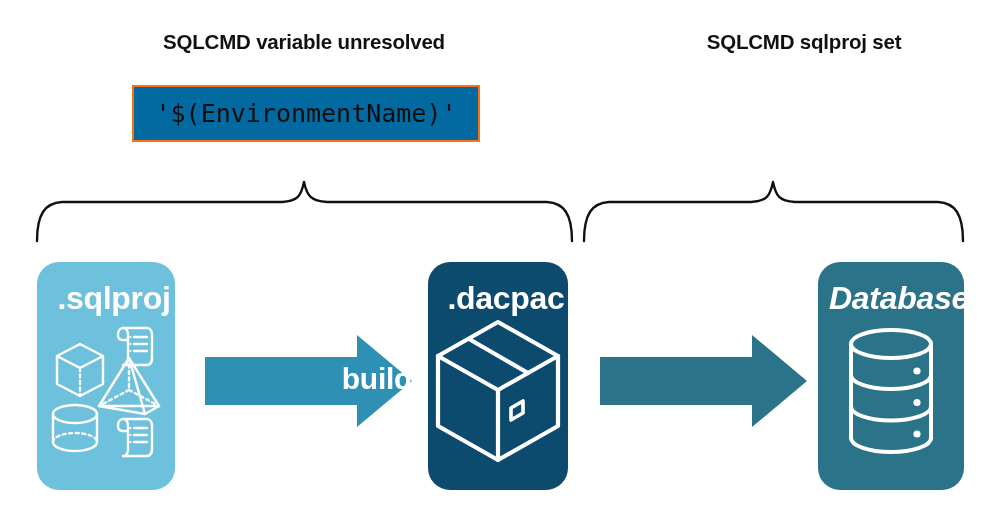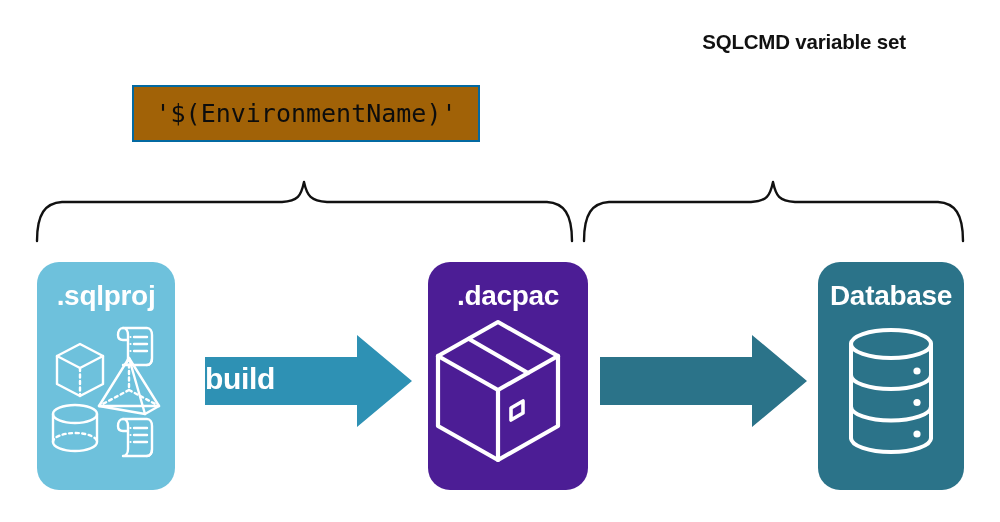--- a/index.html
+++ b/index.html
@@ -34,22 +34,22 @@
     white-space: nowrap;
     text-align: center;
   }
   #title-left  { left: 0;   top: 30px; width: 608px; }
   #title-right { left: 608px; top: 30px; width: 392px; }
 
   
   .code-box {
     position: absolute;
     box-sizing: border-box;
-    background: #a16207;
-    border: 2px solid #0369a1;
+    background: #0369a1;
+    border: 2px solid #f97316;
     display: flex;
     align-items: center;
     justify-content: center;
     font-family: "DejaVu Sans Mono", "Liberation Mono", monospace;
     font-size: 25px;
     color: #0d0d0d;
     letter-spacing: 0px;
   }
   #code-left {
     left: 132px; top: 85px;
@@ -69,62 +69,63 @@
   }
 
   
   .card {
     position: absolute;
     box-sizing: border-box;
     border-radius: 22px;
   }
   .card-label {
     position: absolute;
-    left: 0;
+    left: 8px;
     top: 18px;
     width: 100%;
     text-align: center;
     font-family: "Liberation Sans", sans-serif;
     font-weight: bold;
-    font-size: 28px;
+    font-size: 32px;
     color: #ffffff;
     letter-spacing: -0.3px;
   }
   .card-art {
     position: absolute;
     left: 0;
     top: 52px;
     width: 100%;
   }
 
   #card-sqlproj {
     left: 37px; top: 262px;
     width: 138px; height: 228px;
     background: #6EC1DC;
   }
   #card-dacpac {
     left: 428px; top: 262px;
-    width: 160px; height: 228px;
-    background: #4c1d95;
+    width: 140px; height: 228px;
+    background: #0c4a6e;
   }
   #card-database {
     left: 818px; top: 262px;
     width: 146px; height: 228px;
     background: #2B7389;
+    font-style: italic;
   }
 
   
   .arrow {
     position: absolute;
   }
   .arrow-text {
     position: absolute;
     left: 0;
     width: 100%;
-    text-align: left;
+    text-align: right;
     font-family: "Liberation Sans", sans-serif;
     font-weight: bold;
     font-size: 30px;
     color: #ffffff;
     letter-spacing: -0.3px;
     pointer-events: none;
   }
   #arrow-build {
     left: 205px; top: 335px;
     width: 207px; height: 92px;
@@ -134,22 +135,23 @@
     left: 600px; top: 335px;
     width: 207px; height: 92px;
   }
   #arrow-deploy .arrow-text { top: 27px; padding-right: 44px; }
 </style>
 </head>
 <body>
 
 <div id="stage">
 
-
-  <div class="section-title" id="title-right">SQLCMD variable set</div>
+  <div class="section-title" id="title-left">SQLCMD variable unresolved</div>
+
+  <div class="section-title" id="title-right">SQLCMD sqlproj set</div>
 
   <div class="code-box" id="code-left">'$(EnvironmentName)'</div>
 
 
   <svg id="braces" viewBox="0 0 1000 522">
 
     <path d="M 37,241
              C 37,214 45,203 62,202
              L 282,202
              C 298,201 301,196 304,182

